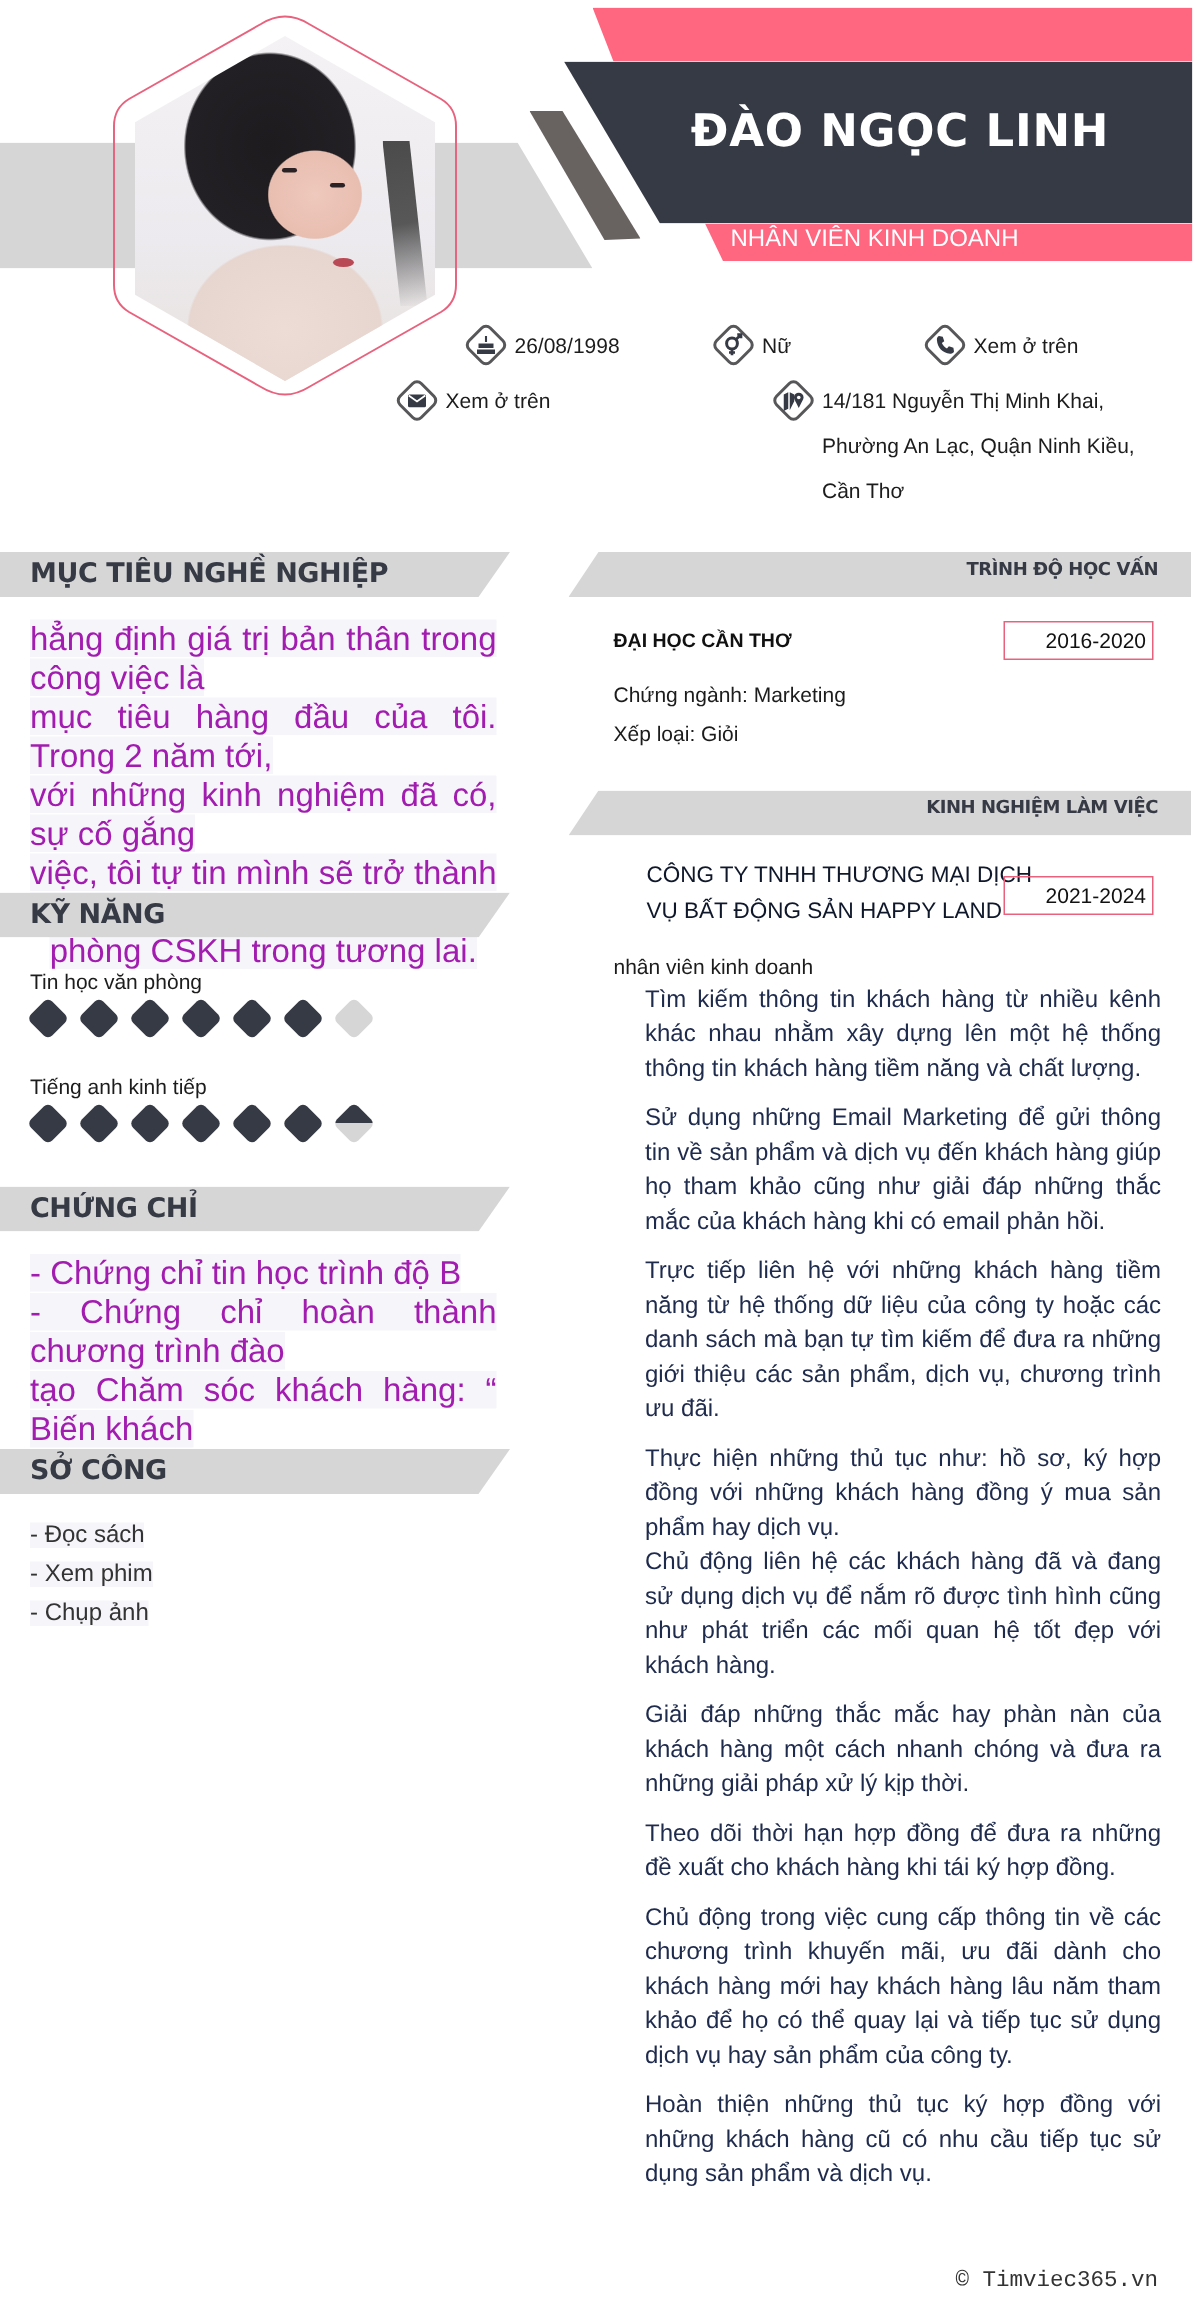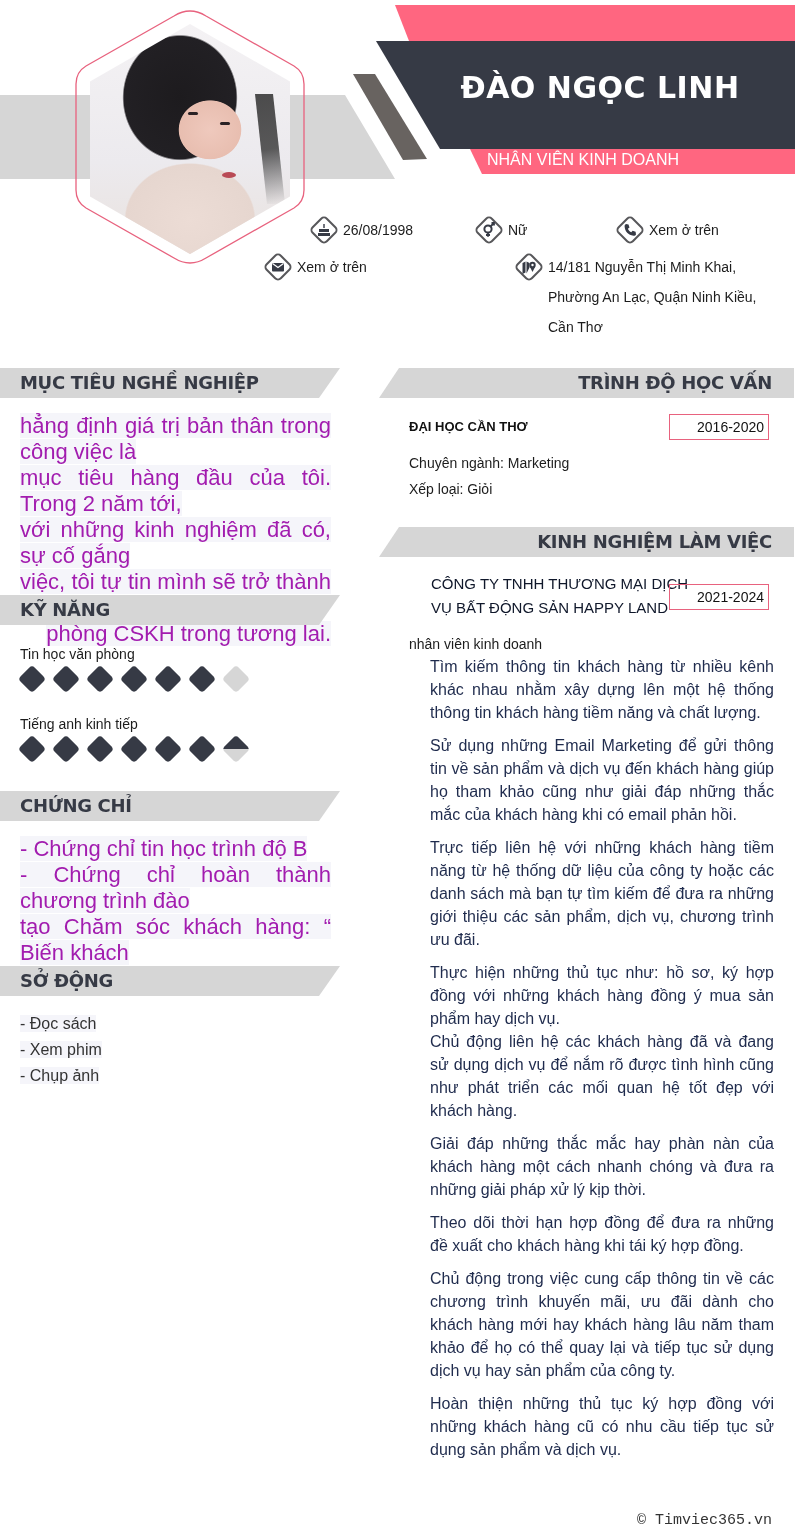--- a/index.html
+++ b/index.html
@@ -49,21 +49,21 @@
   .addr { position: absolute; left: 548px; font-size: 14px; color: #1c1c1c; }
 
   
   .sec-left { position: absolute; left: 0; width: 340px; height: 30px; background: #d6d6d6;
     clip-path: polygon(0 0, 100% 0, 319px 100%, 0 100%); }
   .sec-left .label { position: absolute; left: 20px; top: 4px; font-family: "DejaVu Sans", sans-serif;
     font-weight: bold; font-size: 18px; color: #363a45; letter-spacing: -0.3px; }
   .sec-right { position: absolute; left: 379px; width: 415px; height: 30px; background: #d6d6d6;
     clip-path: polygon(20px 0, 100% 0, 100% 100%, 0 100%); }
   .sec-right .label { position: absolute; right: 22px; top: 4px; font-family: "DejaVu Sans", sans-serif;
-    font-weight: bold; font-size: 18px; color: #363a45; letter-spacing: -0.3px; }
+    font-weight: bold; font-size: 12px; color: #363a45; letter-spacing: -0.3px; }
 
   
   .para { position: absolute; left: 20px; width: 311px; font-size: 22px; line-height: 26px; color: #a21caf; text-align: justify; }
   .hl { background: #f5f5fa; }
   .skill-name { position: absolute; left: 20px; font-size: 14px; color: #1c1c1c; }
   .dots { position: absolute; left: 22px; display: flex; gap: 14px; }
   .dot { width: 20px; height: 20px; border-radius: 4px; transform: rotate(45deg); background: #363a45; }
   .dot.empty { background: #d6d6d6; }
   .dot.half { background: linear-gradient(135deg, #363a45 0 50%, #d6d6d6 50% 100%); }
   .line { position: absolute; left: 20px; font-size: 16px; color: #333; }
@@ -163,21 +163,21 @@
 <div class="addr" style="top:319px;">Cần Thơ</div>
 
 <div class="sec-left" style="top:368px;">
   <span class="label">MỤC TIÊU NGHỀ NGHIỆP</span>
 </div>
 <div class="para" style="top:413px;">
   <div><span class="hl">hẳng định giá trị bản thân trong công việc là</span></div>
   <div><span class="hl">mục tiêu hàng đầu của tôi. Trong 2 năm tới,</span></div>
   <div><span class="hl">với những kinh nghiệm đã có, sự cố gắng</span></div>
   <div><span class="hl">việc, tôi tự tin mình sẽ trở thành 1 trưởng</span></div>
-  <div style="text-align:right"><span class="hl">phòng CSKH trong tương lai.</span></div>
+  <div style="text-align:center"><span class="hl">phòng CSKH trong tương lai.</span></div>
 </div>
 
 <div class="sec-left" style="top:595px;">
   <span class="label">KỸ NĂNG</span>
 </div>
 <div class="skill-name" style="top:646px;">Tin học văn phòng</div>
 <div class="dots" style="top:669px;">
   <span class="dot"></span>
   <span class="dot"></span>
   <span class="dot"></span>
@@ -201,32 +201,32 @@
   <span class="label">CHỨNG CHỈ</span>
 </div>
 <div class="para" style="top:836px;">
   <div style="text-align:left"><span class="hl">- Chứng chỉ tin học trình độ B</span></div>
   <div><span class="hl">- Chứng chỉ hoàn thành chương trình đào</span></div>
   <div><span class="hl">tạo Chăm sóc khách hàng: “ Biến khách</span></div>
   <div style="text-align:center"><span class="hl">hàng thành đối tác”</span></div>
 </div>
 
 <div class="sec-left" style="top:966px;">
-  <span class="label">SỞ ĐỘNG</span>
+  <span class="label">SỞ CÔNG</span>
 </div>
 <div class="line" style="top:1015px;"><span class="hl">- Đọc sách</span></div>
 <div class="line" style="top:1041px;"><span class="hl">- Xem phim</span></div>
 <div class="line" style="top:1067px;"><span class="hl">- Chụp ảnh</span></div>
 
 <div class="sec-right" style="top:368px;">
   <span class="label">TRÌNH ĐỘ HỌC VẤN</span>
 </div>
 <div class="edu-school">ĐẠI HỌC CẦN THƠ</div>
 <div class="date-box" style="top:414px;">2016-2020</div>
-<div class="small" style="top:455px;">Chuyên ngành: Marketing</div>
+<div class="small" style="top:455px;">Chứng ngành: Marketing</div>
 <div class="small" style="top:481px;">Xếp loại: Giỏi</div>
 
 <div class="sec-right" style="top:527px;">
   <span class="label">KINH NGHIỆM LÀM VIỆC</span>
 </div>
 <div class="company">
   <div>CÔNG TY TNHH THƯƠNG MẠI DỊCH</div>
   <div>VỤ BẤT ĐỘNG SẢN HAPPY LAND</div>
 </div>
 <div class="date-box" style="top:584px;">2021-2024</div>

